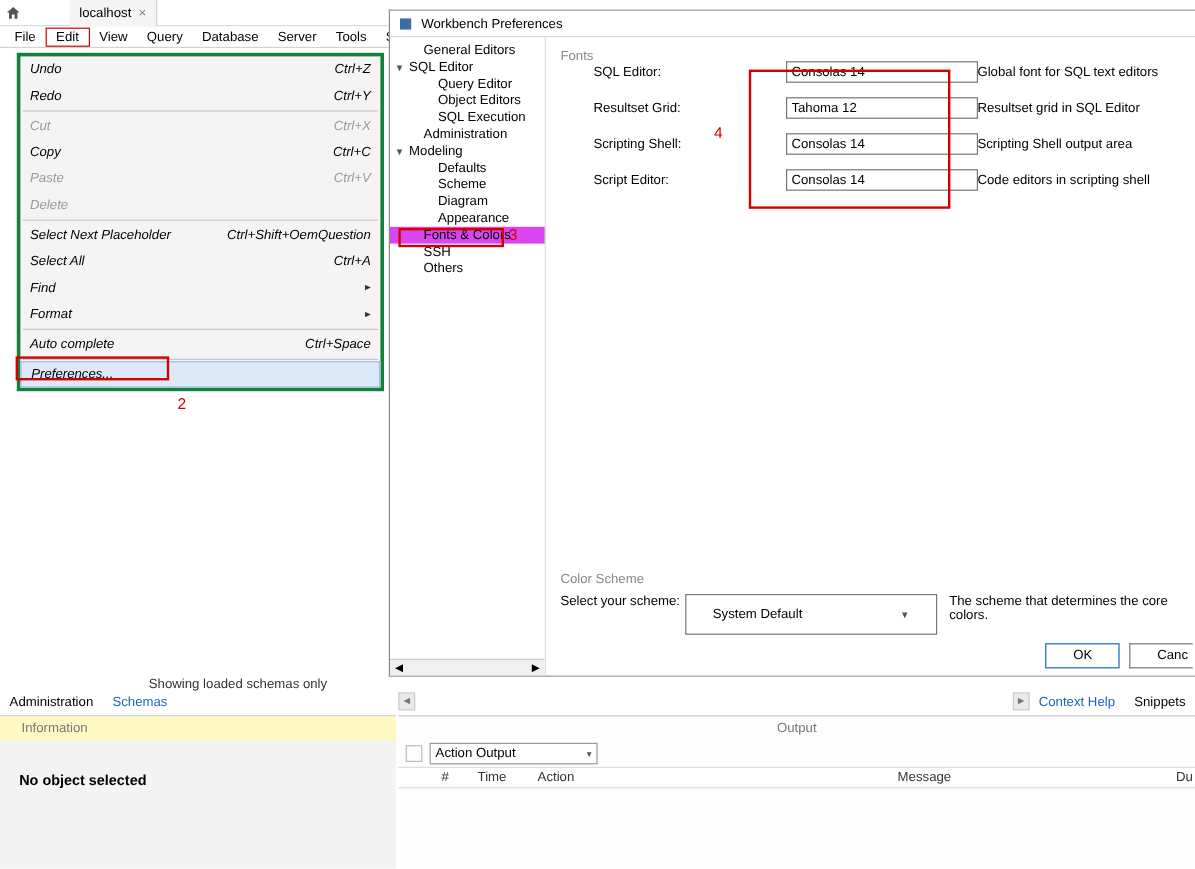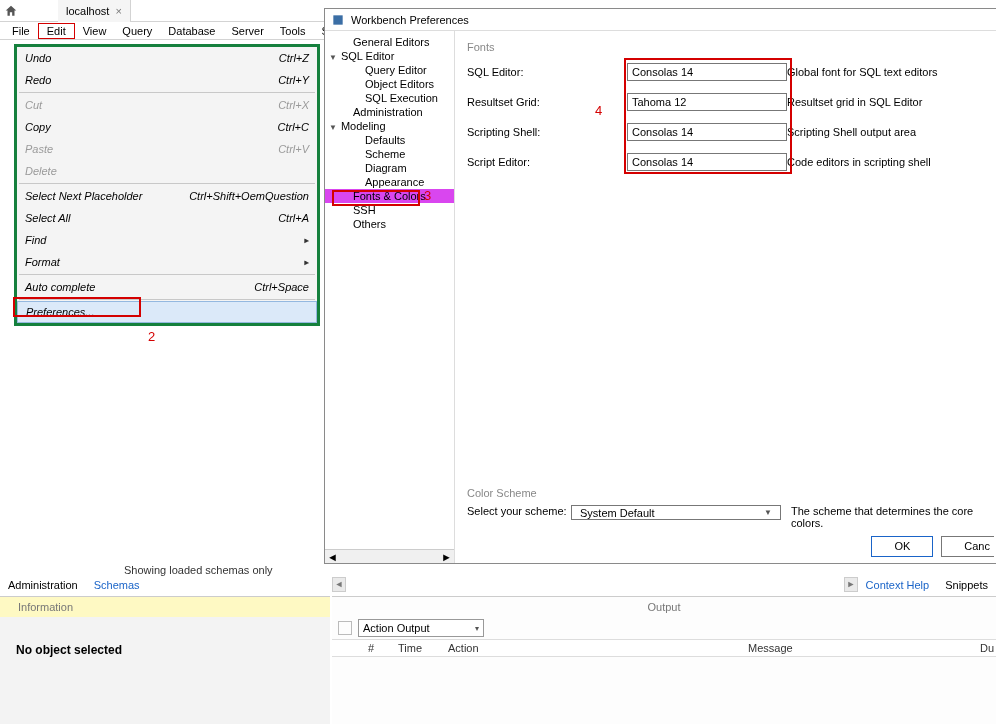--- a/index.html
+++ b/index.html
@@ -22,47 +22,47 @@
   .dialog{position:absolute;left:324px;top:8px;right:0;height:556px;background:#fff;border:1px solid #8a8a8a;border-right:none;display:flex;flex-direction:column;}
   .dlg-title{height:22px;background:#fff;display:flex;align-items:center;padding:0 6px;border-bottom:1px solid #ddd;font-size:12px;}
   .dlg-body{flex:1;display:flex;min-height:0;}
   .tree{width:130px;border-right:1px solid #ddd;overflow:hidden;position:relative;padding-top:4px;}
   .tree-row{padding:1px 4px 1px 16px;white-space:nowrap;cursor:default;}
   .tree-row.ind1{padding-left:28px;}
   .tree-row.ind2{padding-left:40px;}
   .tree-row.exp::before{content:"▼";font-size:8px;margin-right:4px;color:#555;margin-left:-12px;}
   .tree-row.sel{background:#d946ef;}
   .tree-scroll{position:absolute;bottom:0;left:0;right:0;height:14px;background:#f0f0f0;border-top:1px solid #ccc;display:flex;align-items:center;justify-content:space-between;font-size:9px;color:#777;padding:0 2px;}
-  .right-pane{flex:1;padding:10px 4px 4px 12px;display:flex;flex-direction:column;position:relative;}
+  .right-pane{flex:1;padding:10px 4px 4px 12px;display:flex;flex-direction:row;position:relative;}
   .section-label{color:#888;font-size:11px;}
   .font-row{display:flex;align-items:center;height:30px;}
   .font-row .lbl{width:160px;}
   .font-row input{width:160px;height:18px;border:1px solid #777;padding:1px 4px;font-size:11px;}
   .font-row .desc{}
   .color-scheme{margin-top:auto;border-top:0;}
   .cs-lbl{color:#888;margin-bottom:6px;}
-  .cs-select{width:210px;height:15px;border:1px solid #777;padding:0 8px;display:inline-flex;align-items:center;justify-content:space-between;}
+  .cs-select{width:210px;height:34px;border:1px solid #777;padding:0 22px;display:inline-flex;align-items:center;justify-content:space-between;}
   .dlg-buttons{height:30px;display:flex;align-items:center;justify-content:flex-end;padding:0 2px;gap:8px;}
   .btn{height:21px;padding:0 22px;border:1px solid #777;background:#fff;display:flex;align-items:center;}
   .btn.primary{border:1.5px solid #1a64c8;}
   .lower{position:absolute;left:0;top:564px;right:0;bottom:0;background:#fff;}
   .schema-note{position:absolute;left:124px;top:0;font-size:11px;color:#333;}
   .schema-tabs{position:absolute;left:0;top:13px;display:flex;}
   .schema-tabs div{padding:2px 8px;}
   .schema-tabs .active{color:#1a64c8;background:#fff;}
   .right-tabs{position:absolute;right:0;top:13px;display:flex;text-align:center;}
   .right-tabs div{padding:2px 8px;}
   .right-tabs .active{color:#1a64c8;}
   .info-panel{position:absolute;left:0;top:32px;width:330px;bottom:0;background:#f3f3f3;border-top:1px solid #ccc;}
   .info-title{padding:4px 18px;color:#777;background:#fef9c3;}
   .info-body{padding:26px 16px;font-weight:bold;font-size:12px;}
   .output-panel{position:absolute;left:332px;top:32px;right:0;bottom:0;background:#fdfdfd;border-top:1px solid #ccc;}
   .out-title{padding:4px 6px;color:#777;text-align:center;}
   .out-bar{display:flex;align-items:center;padding:2px 6px;gap:6px;}
-  .out-select{width:126px;height:18px;border:1px solid #999;display:flex;align-items:center;justify-content:space-between;padding:0 4px;background:#fff;}
+  .out-select{width:140px;height:18px;border:1px solid #999;display:flex;align-items:center;justify-content:space-between;padding:0 4px;background:#fff;}
   .out-head{display:flex;border-top:1px solid #ddd;border-bottom:1px solid #ddd;background:#fff;height:18px;align-items:center;}
   .out-head div{padding:0 8px;color:#333;}
   .arrow-left{position:absolute;left:332px;top:13px;width:14px;height:15px;background:#eaeaea;border:1px solid #ccc;text-align:center;line-height:13px;font-size:9px;color:#777;}
   .arrow-right-pair{position:absolute;right:138px;top:13px;width:14px;height:15px;background:#eaeaea;border:1px solid #ccc;text-align:center;line-height:13px;font-size:9px;color:#777;}
 </style>
 </head>
 <body>
 
 <div class="toolbar-row">
   <div class="home-icon">

